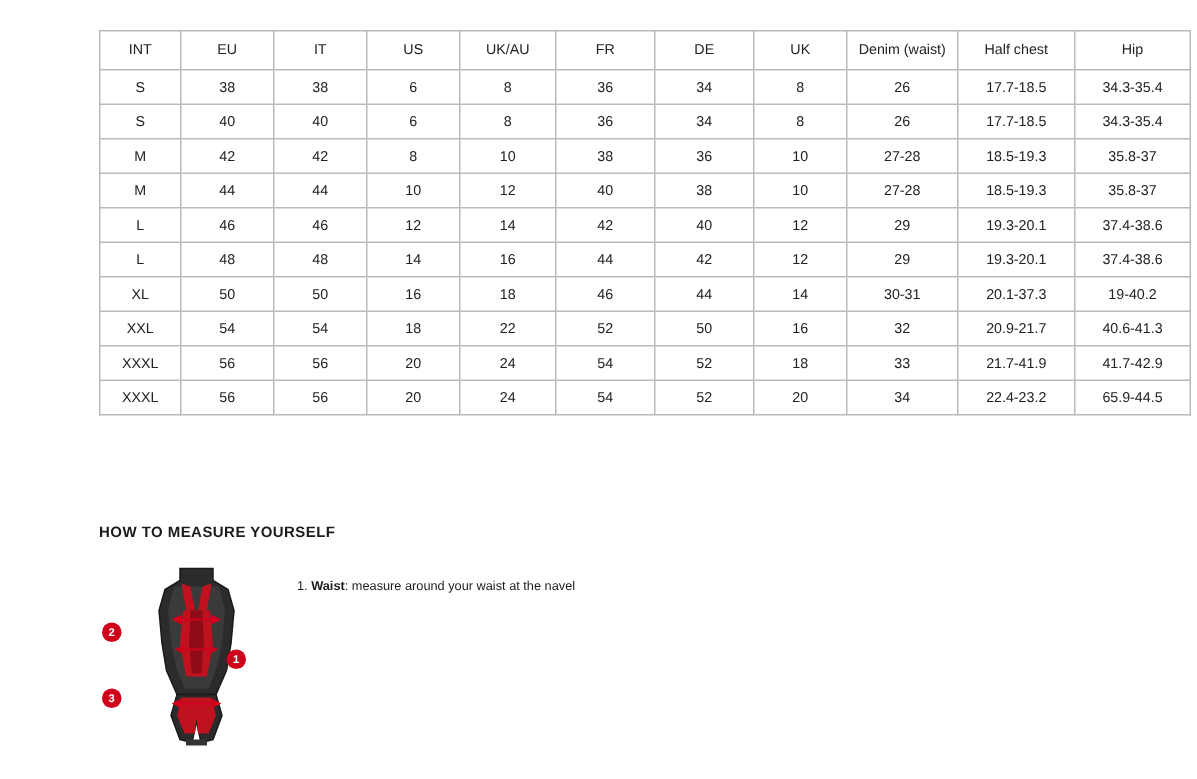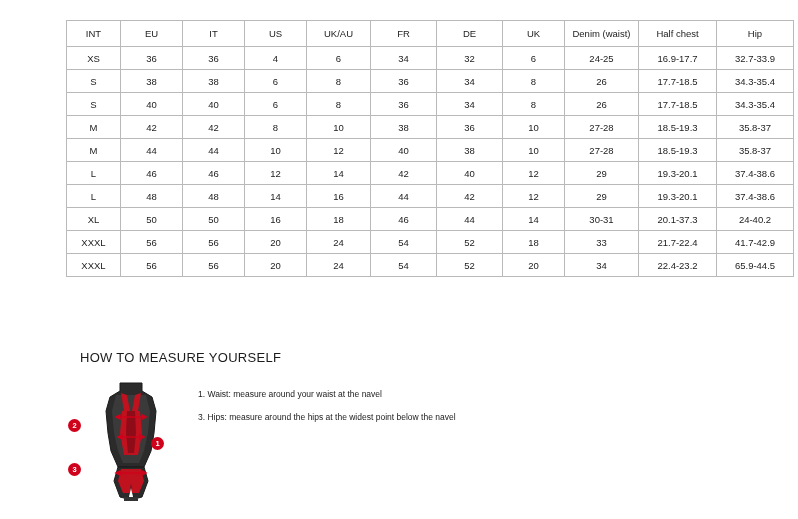--- a/index.html
+++ b/index.html
@@ -61,26 +61,25 @@
   col.c10 { width: 77px; }
 
   
   .measure-section {
     position: absolute;
     left: 66px;
     top: 350px;
     width: 700px;
   }
   .measure-title {
-    font-size: 13px;
-    font-weight: normal;
+    font-size: 10px;
+    font-weight: bold;
     letter-spacing: 0.3px;
     color: #1b1b1b;
     margin-bottom: 10px;
-    margin-left: 14px;
   }
   .measure-body {
     position: relative;
     display: flex;
     align-items: flex-start;
   }
   .figure-col {
     width: 120px;
     height: 130px;
     position: relative;
@@ -89,21 +88,21 @@
   .notes-col {
     margin-left: 12px;
     padding-top: 14px;
   }
   .note {
     font-size: 8.5px;
     color: #1b1b1b;
     margin-bottom: 13px;
     line-height: 1.2;
   }
-  .note b { font-weight: normal; }
+  .note b { font-weight: bold; }
 
   
   .mannequin {
     position: absolute;
     left: 28px;
     top: 6px;
     width: 74px;
     height: 122px;
   }
   .bullet {
@@ -152,33 +151,20 @@
             <th>FR</th>
             <th>DE</th>
             <th>UK</th>
             <th>Denim (waist)</th>
             <th>Half chest</th>
             <th>Hip</th>
           </tr>
       </thead>
       <tbody id="table-body">
           <tr>
-            <td>XS</td>
-            <td>36</td>
-            <td>36</td>
-            <td>4</td>
-            <td>6</td>
-            <td>34</td>
-            <td>32</td>
-            <td>6</td>
-            <td>24-25</td>
-            <td>16.9-17.7</td>
-            <td>32.7-33.9</td>
-          </tr>
-          <tr>
             <td>S</td>
             <td>38</td>
             <td>38</td>
             <td>6</td>
             <td>8</td>
             <td>36</td>
             <td>34</td>
             <td>8</td>
             <td>26</td>
             <td>17.7-18.5</td>
@@ -253,33 +239,46 @@
             <td>XL</td>
             <td>50</td>
             <td>50</td>
             <td>16</td>
             <td>18</td>
             <td>46</td>
             <td>44</td>
             <td>14</td>
             <td>30-31</td>
             <td>20.1-37.3</td>
-            <td>24-40.2</td>
+            <td>19-40.2</td>
+          </tr>
+          <tr>
+            <td>XXL</td>
+            <td>54</td>
+            <td>54</td>
+            <td>18</td>
+            <td>22</td>
+            <td>52</td>
+            <td>50</td>
+            <td>16</td>
+            <td>32</td>
+            <td>20.9-21.7</td>
+            <td>40.6-41.3</td>
           </tr>
           <tr>
             <td>XXXL</td>
             <td>56</td>
             <td>56</td>
             <td>20</td>
             <td>24</td>
             <td>54</td>
             <td>52</td>
             <td>18</td>
             <td>33</td>
-            <td>21.7-22.4</td>
+            <td>21.7-41.9</td>
             <td>41.7-42.9</td>
           </tr>
           <tr>
             <td>XXXL</td>
             <td>56</td>
             <td>56</td>
             <td>20</td>
             <td>24</td>
             <td>54</td>
             <td>52</td>
@@ -327,18 +326,17 @@
           </g>
         </svg>
 
         <div class="bullet b1">1</div>
         <div class="bullet b2">2</div>
         <div class="bullet b3">3</div>
       </div>
 
       <div class="notes-col" id="notes-col">
           <div class="note"><span>1.</span> <b>Waist</b><span>: measure around your waist at the navel</span></div>
-          <div class="note"><span>3.</span> <b>Hips</b><span>: measure around the hips at the widest point below the navel</span></div>
         </div>
     </div>
   </div>
 
 </div>
 
 </body></html>

